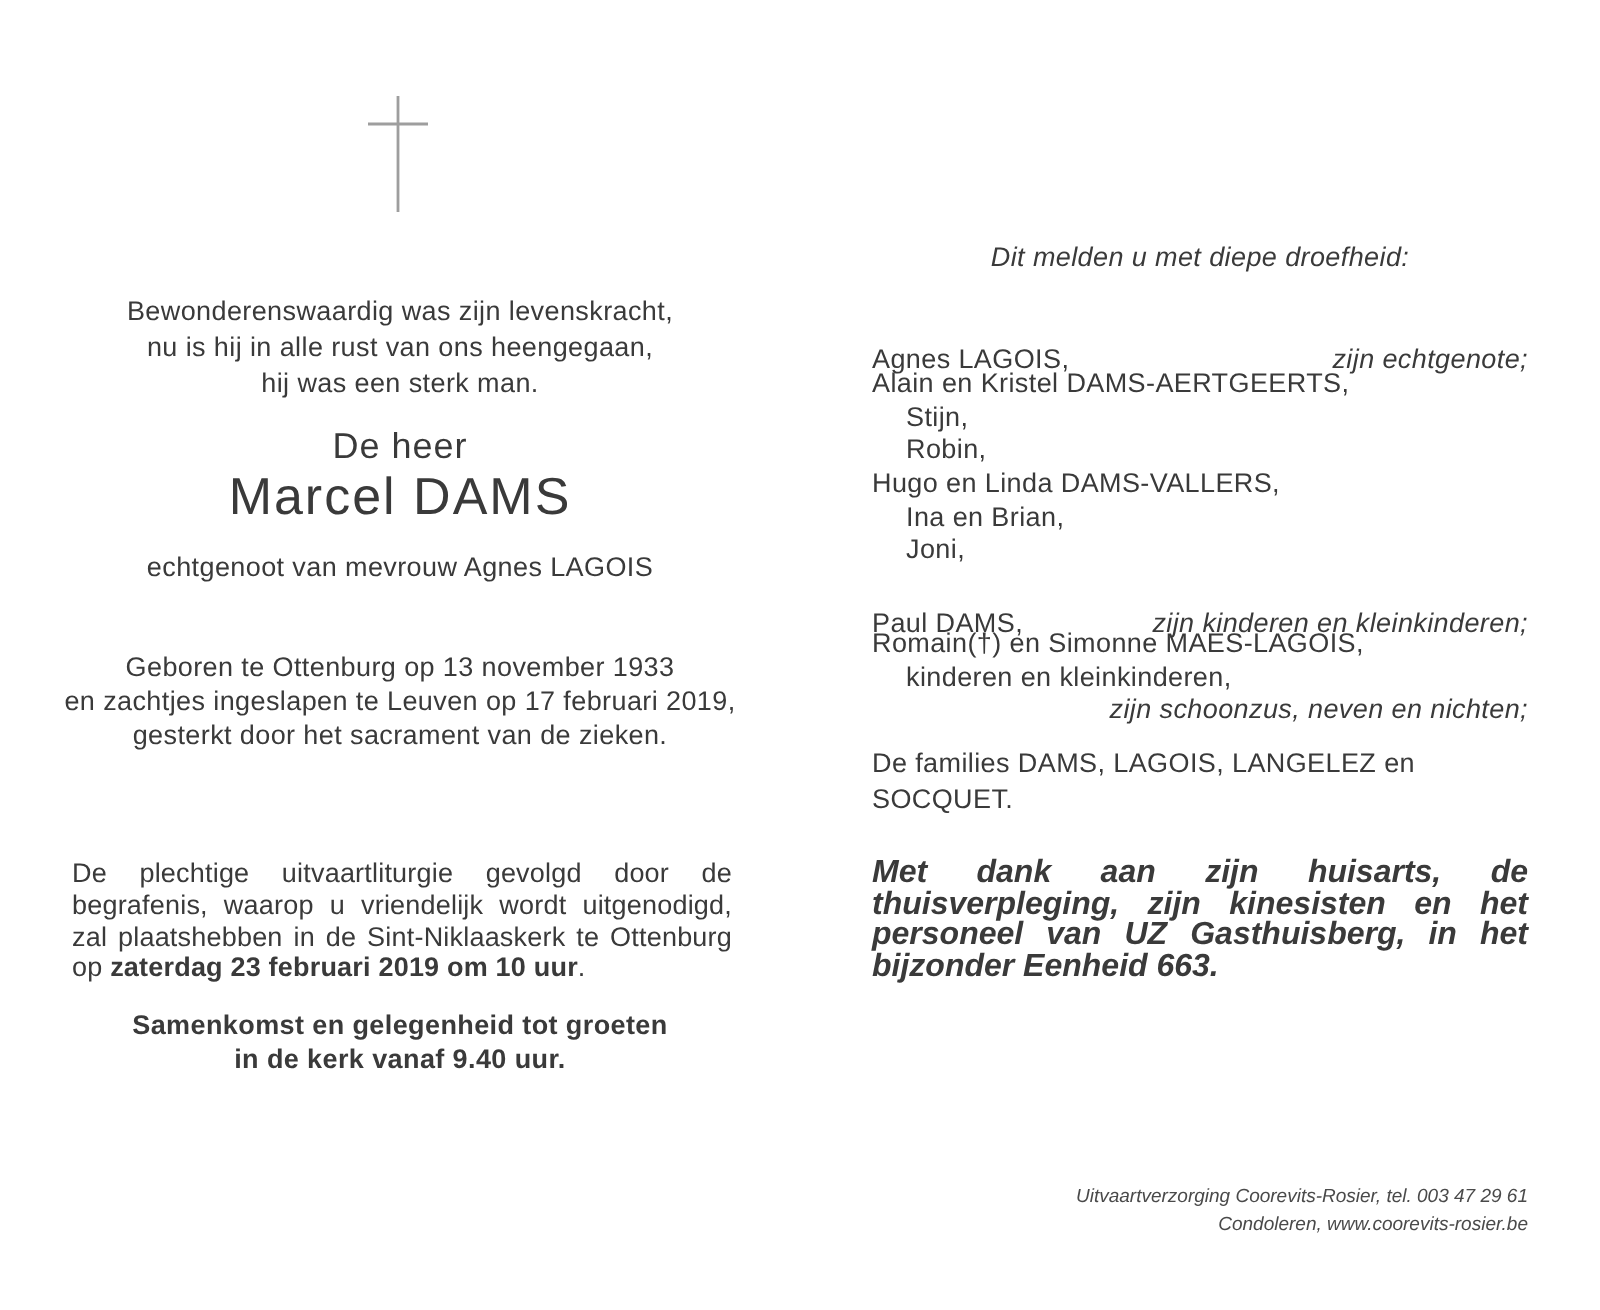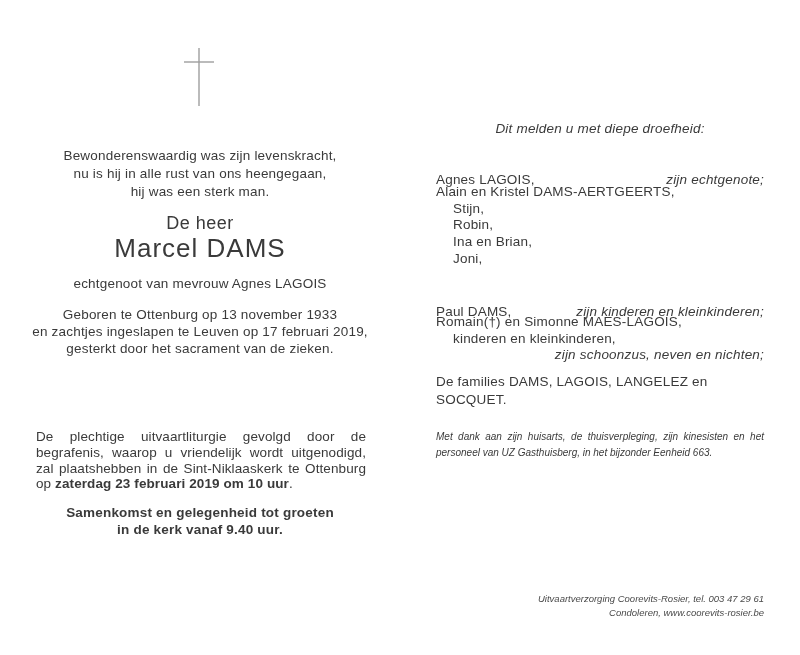--- a/index.html
+++ b/index.html
@@ -32,39 +32,40 @@
   .right-col { left: 436px; width: 328px; }
 
   .honorific {
     font-size: 18px;
     letter-spacing: 0.5px;
   }
   .deceased-name {
     font-size: 26px;
     letter-spacing: 1px;
   }
-  .life-block { line-height: 17px; }
+  .life-block { line-height: 17px; margin-top: 19px; }
   .service-par {
     font-size: 13.5px;
     line-height: 15.8px;
     letter-spacing: 0.1px;
   }
   .gathering-block { line-height: 16.5px; }
 
   .fam-line { line-height: 16.5px; }
   .indent { padding-left: 17px; }
   .row {
     display: flex;
     justify-content: space-between;
     align-items: baseline;
     margin-top: 19px;
   }
   .thanks-par {
-    font-size: 10px;
+    font-size: 16px;
     line-height: 15.5px;
+    font-weight: bold;
   }
   .footer-text {
     font-size: 9.5px;
     line-height: 13.5px;
     color: #4a4a4a;
   }
 </style>
 </head>
 <body>
 
@@ -111,20 +112,21 @@
     <span class="italic">zijn echtgenote;</span>
   </div>
 
   <div class="abs right-col body-text fam-line" style="top:184px;">
     <div>Alain en Kristel DAMS-AERTGEERTS,</div>
     <div class="indent">Stijn,</div>
     <div class="indent">Robin,</div>
   </div>
 
   <div class="abs right-col body-text fam-line" style="top:234px;">
+    <div>Hugo en Linda DAMS-VALLERS,</div>
     <div class="indent">Ina en Brian,</div>
     <div class="indent">Joni,</div>
   </div>
 
   <div class="abs right-col body-text row" style="top:284px;">
     <span>Paul DAMS,</span>
     <span class="italic">zijn kinderen en kleinkinderen;</span>
   </div>
 
   <div class="abs right-col body-text fam-line" style="top:314px;">

